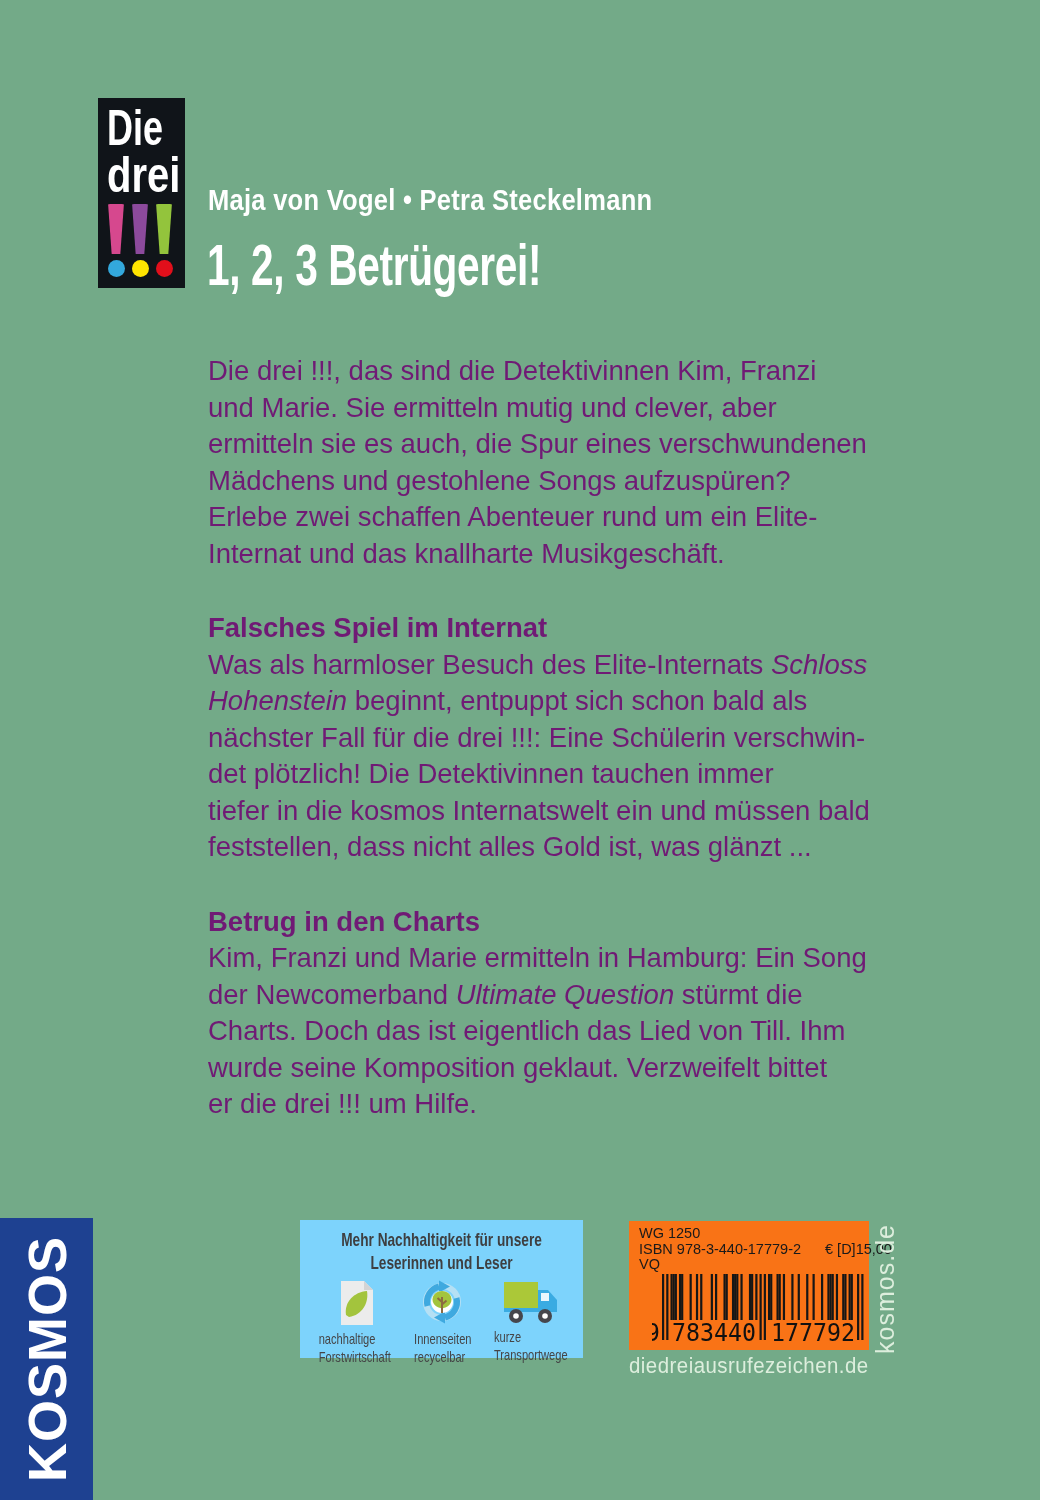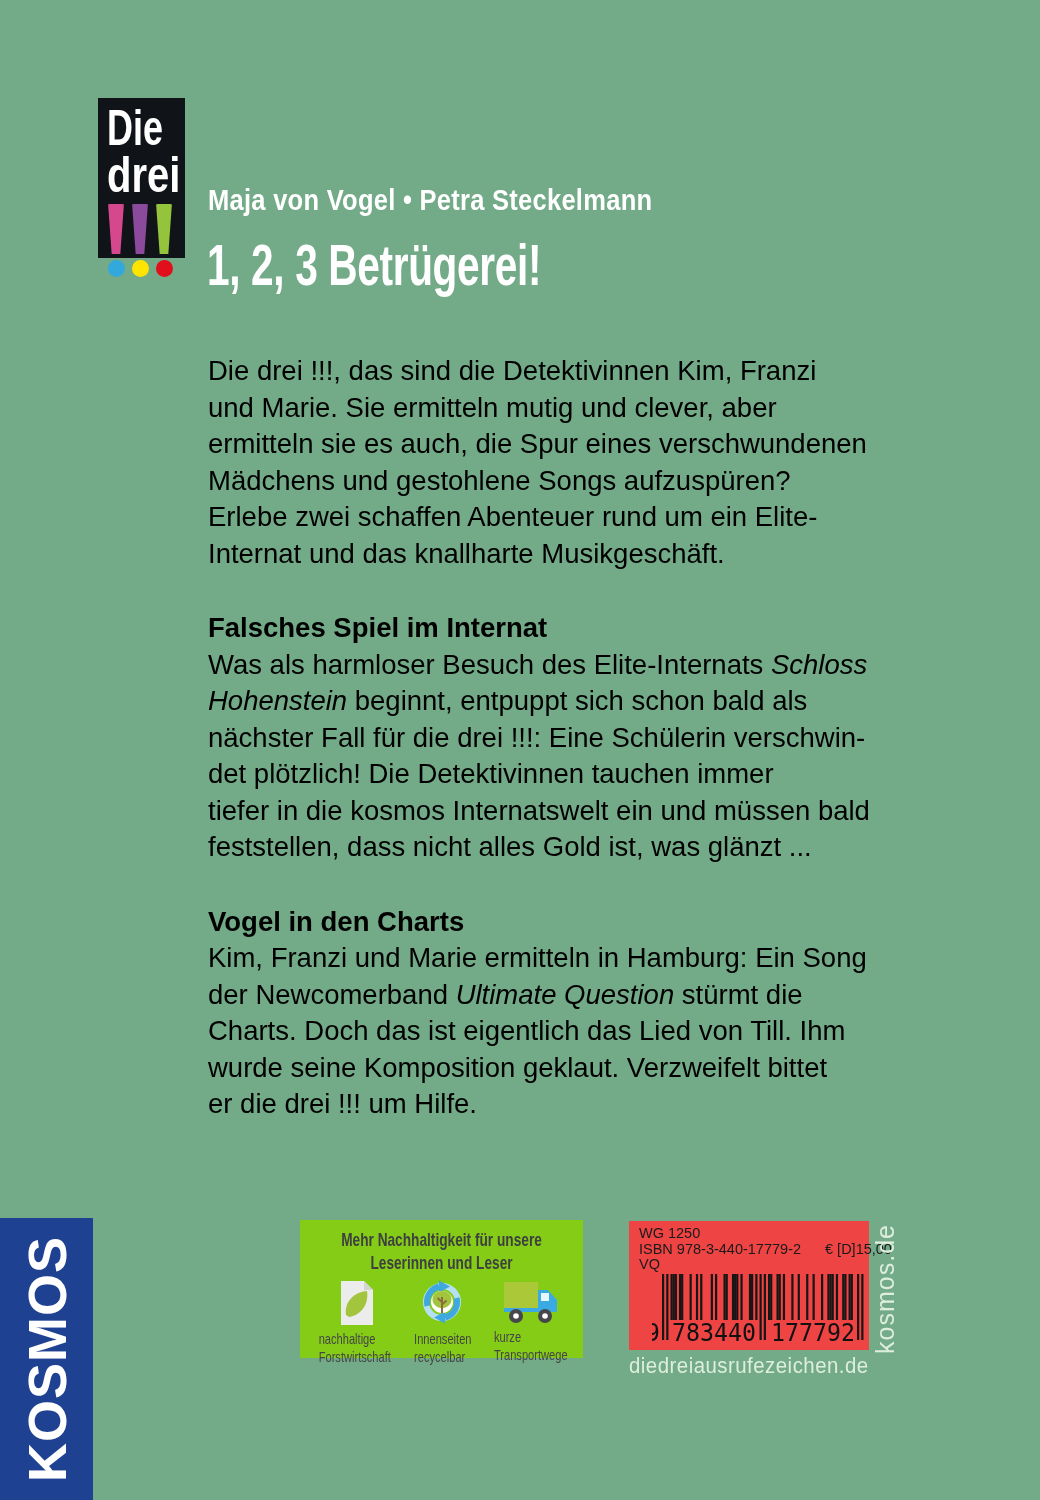--- a/index.html
+++ b/index.html
@@ -2,59 +2,59 @@
 <html><head>
 <meta charset="utf-8">
 <style>
   html,body{margin:0;padding:0;background:#4a4a4a;}
   .cover{
     position:relative;width:1040px;height:1500px;overflow:hidden;
     background:#73aa88;
     font-family:"Liberation Sans",sans-serif;
   }
   
-  .logo{position:absolute;left:98px;top:98px;width:87px;height:160px;background:#101419;}
+  .logo{position:absolute;left:98px;top:98px;width:87px;height:190px;background:#101419;}
   .logo-word{color:#ffffff;font-weight:bold;line-height:47px;margin-left:9px;transform-origin:0 50%;white-space:nowrap;}
   .w1{font-size:50px;transform:scaleX(0.72);padding-top:7px;}
   .w2{font-size:50px;transform:scaleX(0.80);}
   .marks{position:absolute;left:9px;top:106px;display:flex;gap:6px;}
   .excl{display:flex;flex-direction:column;align-items:center;gap:6px;}
   .excl .bar{display:block;width:18px;height:50px;clip-path:polygon(6% 0,94% 0,74% 100%,26% 100%);border-radius:3px;}
   .excl .dot{display:block;width:17px;height:17px;border-radius:50%;}
   .excl.pink .bar{background:#d6488e}.excl.pink .dot{background:#33a8dc}
   .excl.purple .bar{background:#8c4a9c}.excl.purple .dot{background:#ffe400}
   .excl.green .bar{background:#93c43c}.excl.green .dot{background:#e10f1b}
   
   .authors{position:absolute;left:208px;top:184px;font-size:29px;font-weight:bold;color:#ffffff;
            transform:scaleX(0.88);transform-origin:0 0;white-space:nowrap;letter-spacing:0.3px;}
   .title{position:absolute;left:207px;top:231px;font-size:58px;font-weight:bold;color:#ffffff;
          transform:scaleX(0.70);transform-origin:0 0;white-space:nowrap;letter-spacing:-0.5px;}
   
-  .blurb{position:absolute;left:208px;top:353px;width:760px;color:#000000;
+  .blurb{position:absolute;left:208px;top:353px;width:760px;color:#701a75;
          font-size:27.5px;line-height:36.5px;}
   .para{margin-bottom:38px;}
   .para:last-child{margin-bottom:0;}
   .head{font-weight:bold;white-space:nowrap;}
   .line{white-space:nowrap;}
   .it{font-style:italic;text-align:center;}
   
   .kosmos-box{position:absolute;left:0;top:1218px;width:93px;height:282px;background:#1e4191;
               display:flex;align-items:center;justify-content:center;}
   .vtext{writing-mode:vertical-rl;transform:rotate(180deg);color:#ffffff;font-weight:bold;
          font-size:54px;letter-spacing:1px;white-space:nowrap;}
-  .sustain{position:absolute;left:300px;top:1220px;width:283px;height:138px;background:#84cc16;
+  .sustain{position:absolute;left:300px;top:1220px;width:283px;height:138px;background:#7dd3fc;
            box-sizing:border-box;padding-top:8px;}
   .s-title{text-align:center;font-size:19px;line-height:23px;color:#3e3f41;white-space:pre-line;
            transform:scaleX(0.72);transform-origin:50% 0;font-weight:bold;}
   .s-items{display:flex;margin-top:5px;padding:0 6px;}
   .s-item{flex:1;text-align:left;}
   .s-item svg{display:block;margin:0 auto;}
   .s-label{font-size:15px;line-height:18px;color:#454547;white-space:pre-line;
            transform:scaleX(0.74);transform-origin:50% 0;margin-top:3px;}
-  .retail{position:absolute;left:629px;top:1221px;width:240px;height:129px;background:#ef4444;
+  .retail{position:absolute;left:629px;top:1221px;width:240px;height:129px;background:#f97316;
           box-sizing:border-box;padding:5px 16px 0 10px;color:#1a1a1a;}
   .r-line{font-size:14.5px;line-height:15.5px;white-space:nowrap;}
   .r-isbn .price{margin-left:24px;}
   #barcode{margin-left:13px;margin-top:1px;}
   .site{position:absolute;left:629px;top:1354px;font-size:21.5px;color:#ddeedd;
         transform:scaleX(0.95);transform-origin:0 0;white-space:nowrap;letter-spacing:0.5px;}
   .ksite{position:absolute;left:871px;top:1219px;width:28px;height:140px;
          display:flex;align-items:center;justify-content:center;}
   .vtext2{writing-mode:vertical-rl;transform:rotate(180deg);font-size:25px;color:#ddeedd;
           letter-spacing:1px;white-space:nowrap;}
@@ -100,21 +100,21 @@
       <div>
           <div class="line"><span>Was als harmloser Besuch des Elite-Internats </span><span class="it">Schloss</span></div>
           <div class="line"><span class="it">Hohenstein</span><span> beginnt, entpuppt sich schon bald als</span></div>
           <div class="line"><span>nächster Fall für die drei !!!: Eine Schülerin verschwin-</span></div>
           <div class="line"><span>det plötzlich! Die Detektivinnen tauchen immer</span></div>
           <div class="line"><span>tiefer in die kosmos Internatswelt ein und müssen bald</span></div>
           <div class="line"><span>feststellen, dass nicht alles Gold ist, was glänzt ...</span></div>
         </div>
     </div>
     <div class="para">
-      <div class="head">Vogel in den Charts</div>
+      <div class="head">Betrug in den Charts</div>
       <div>
           <div class="line"><span>Kim, Franzi und Marie ermitteln in Hamburg: Ein Song</span></div>
           <div class="line"><span>der Newcomerband </span><span class="it">Ultimate Question</span><span> stürmt die</span></div>
           <div class="line"><span>Charts. Doch das ist eigentlich das Lied von Till. Ihm</span></div>
           <div class="line"><span>wurde seine Komposition geklaut. Verzweifelt bittet</span></div>
           <div class="line"><span>er die drei !!! um Hilfe.</span></div>
         </div>
     </div>
   </div>
 

